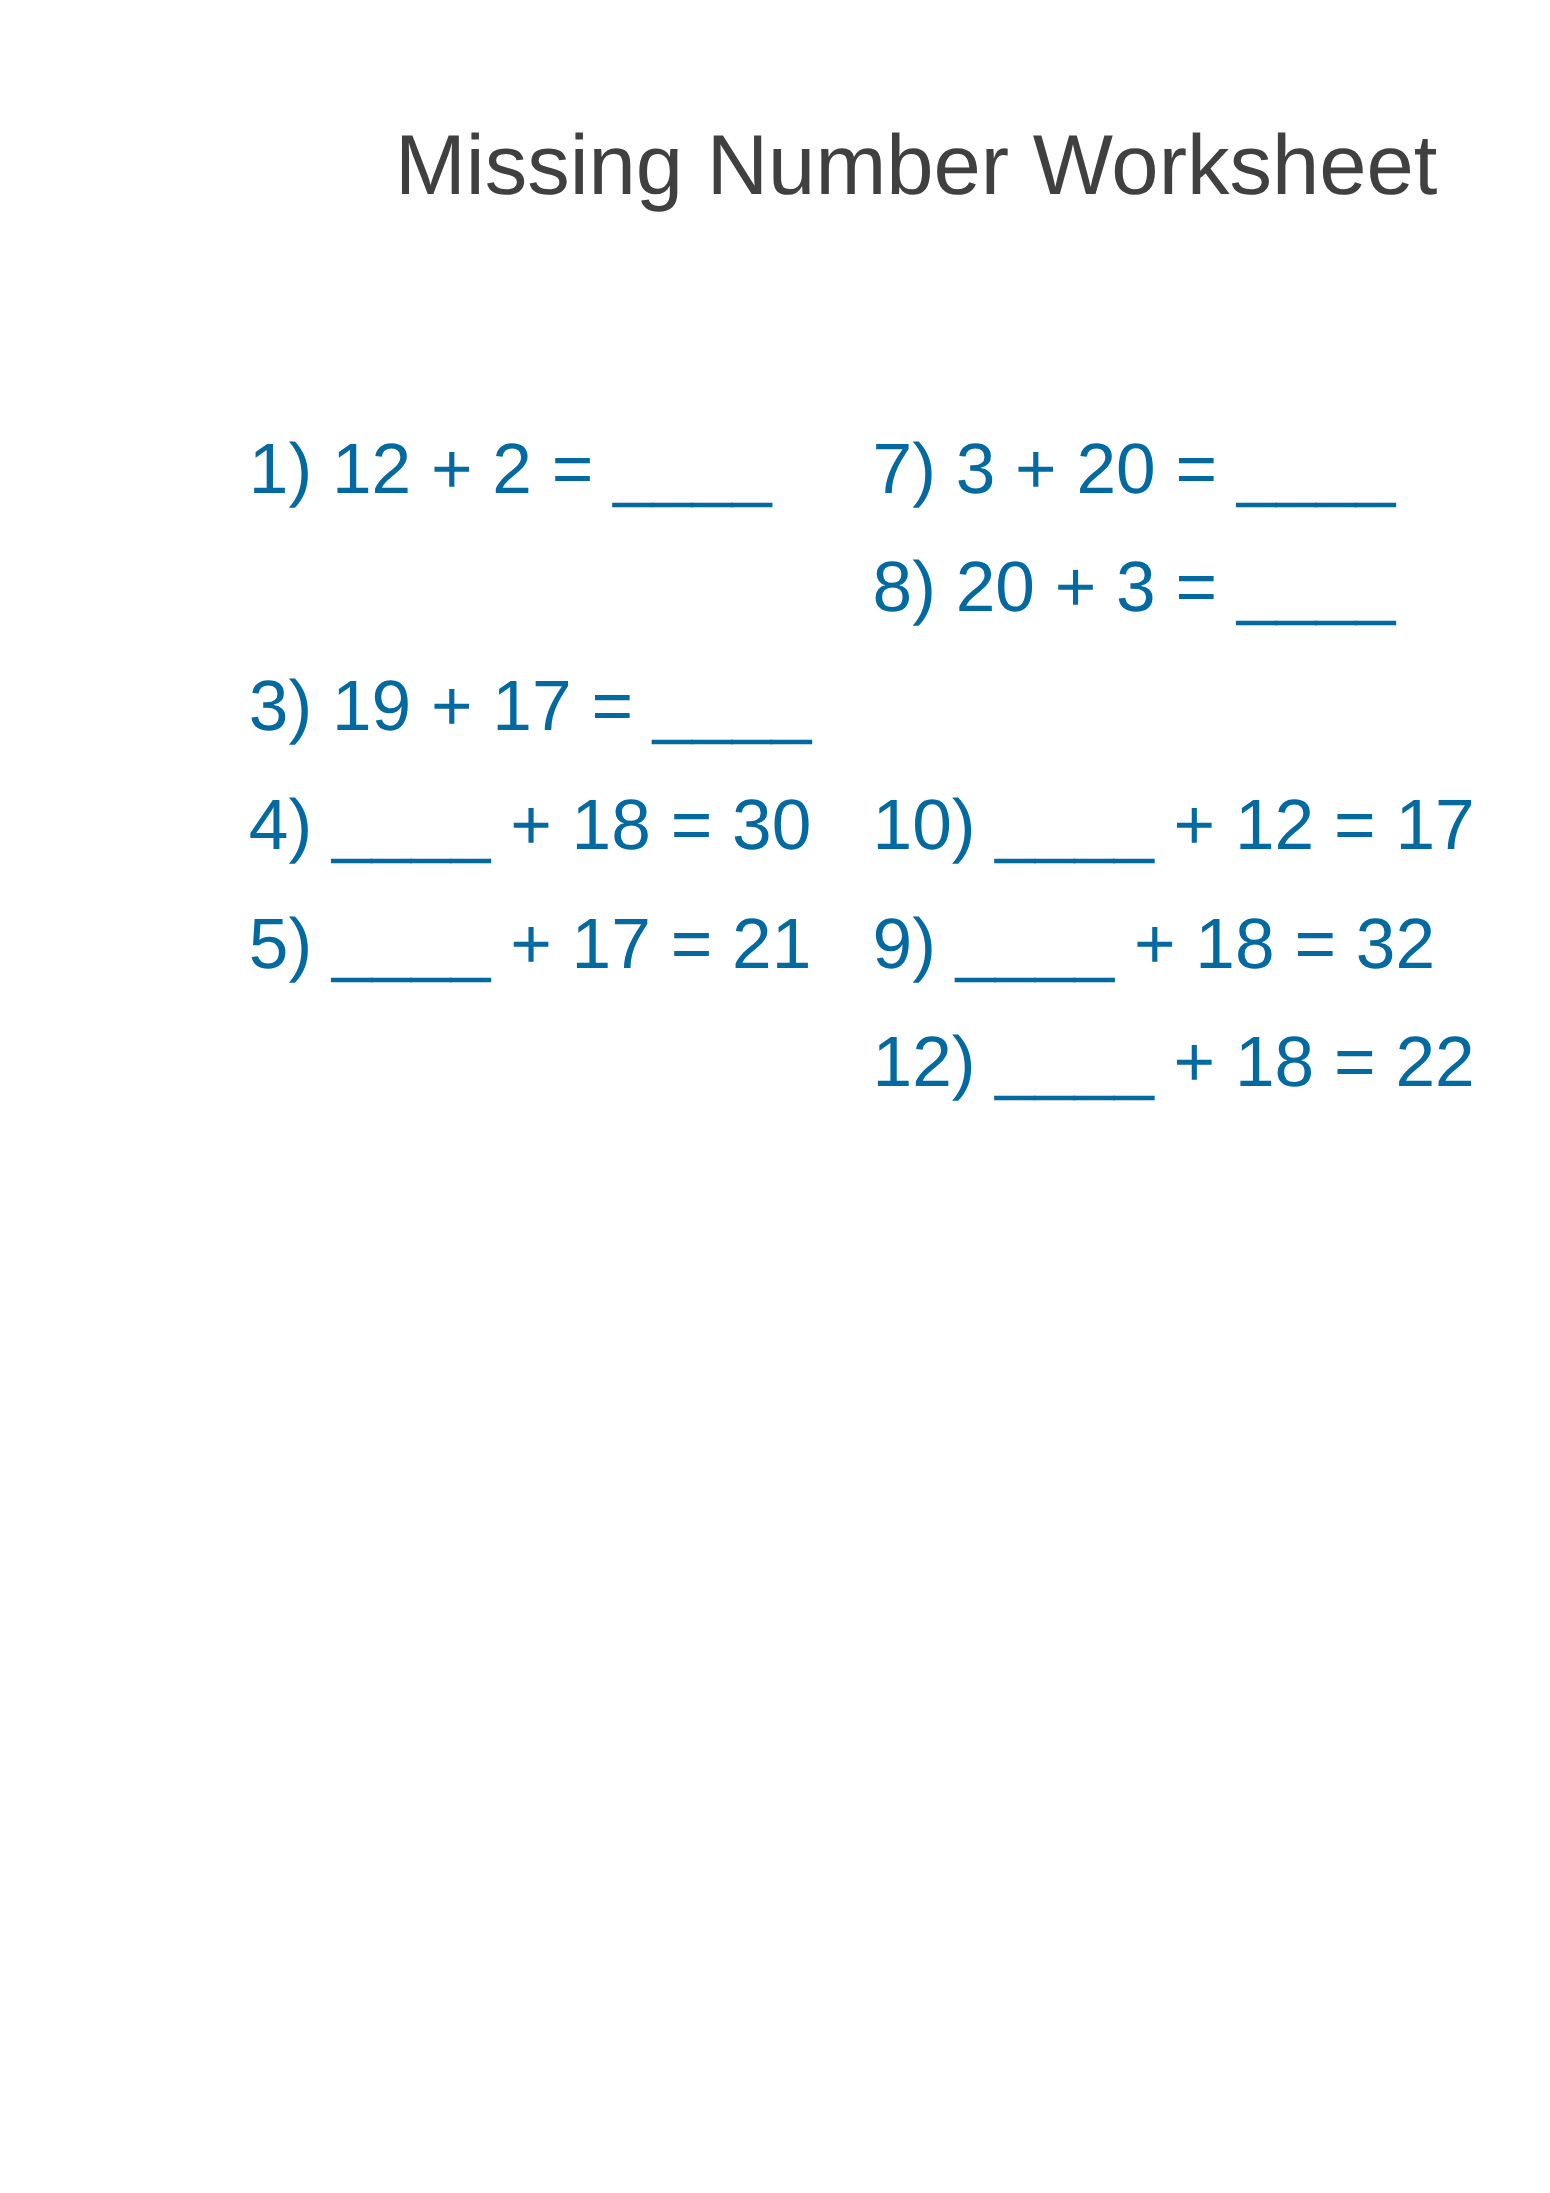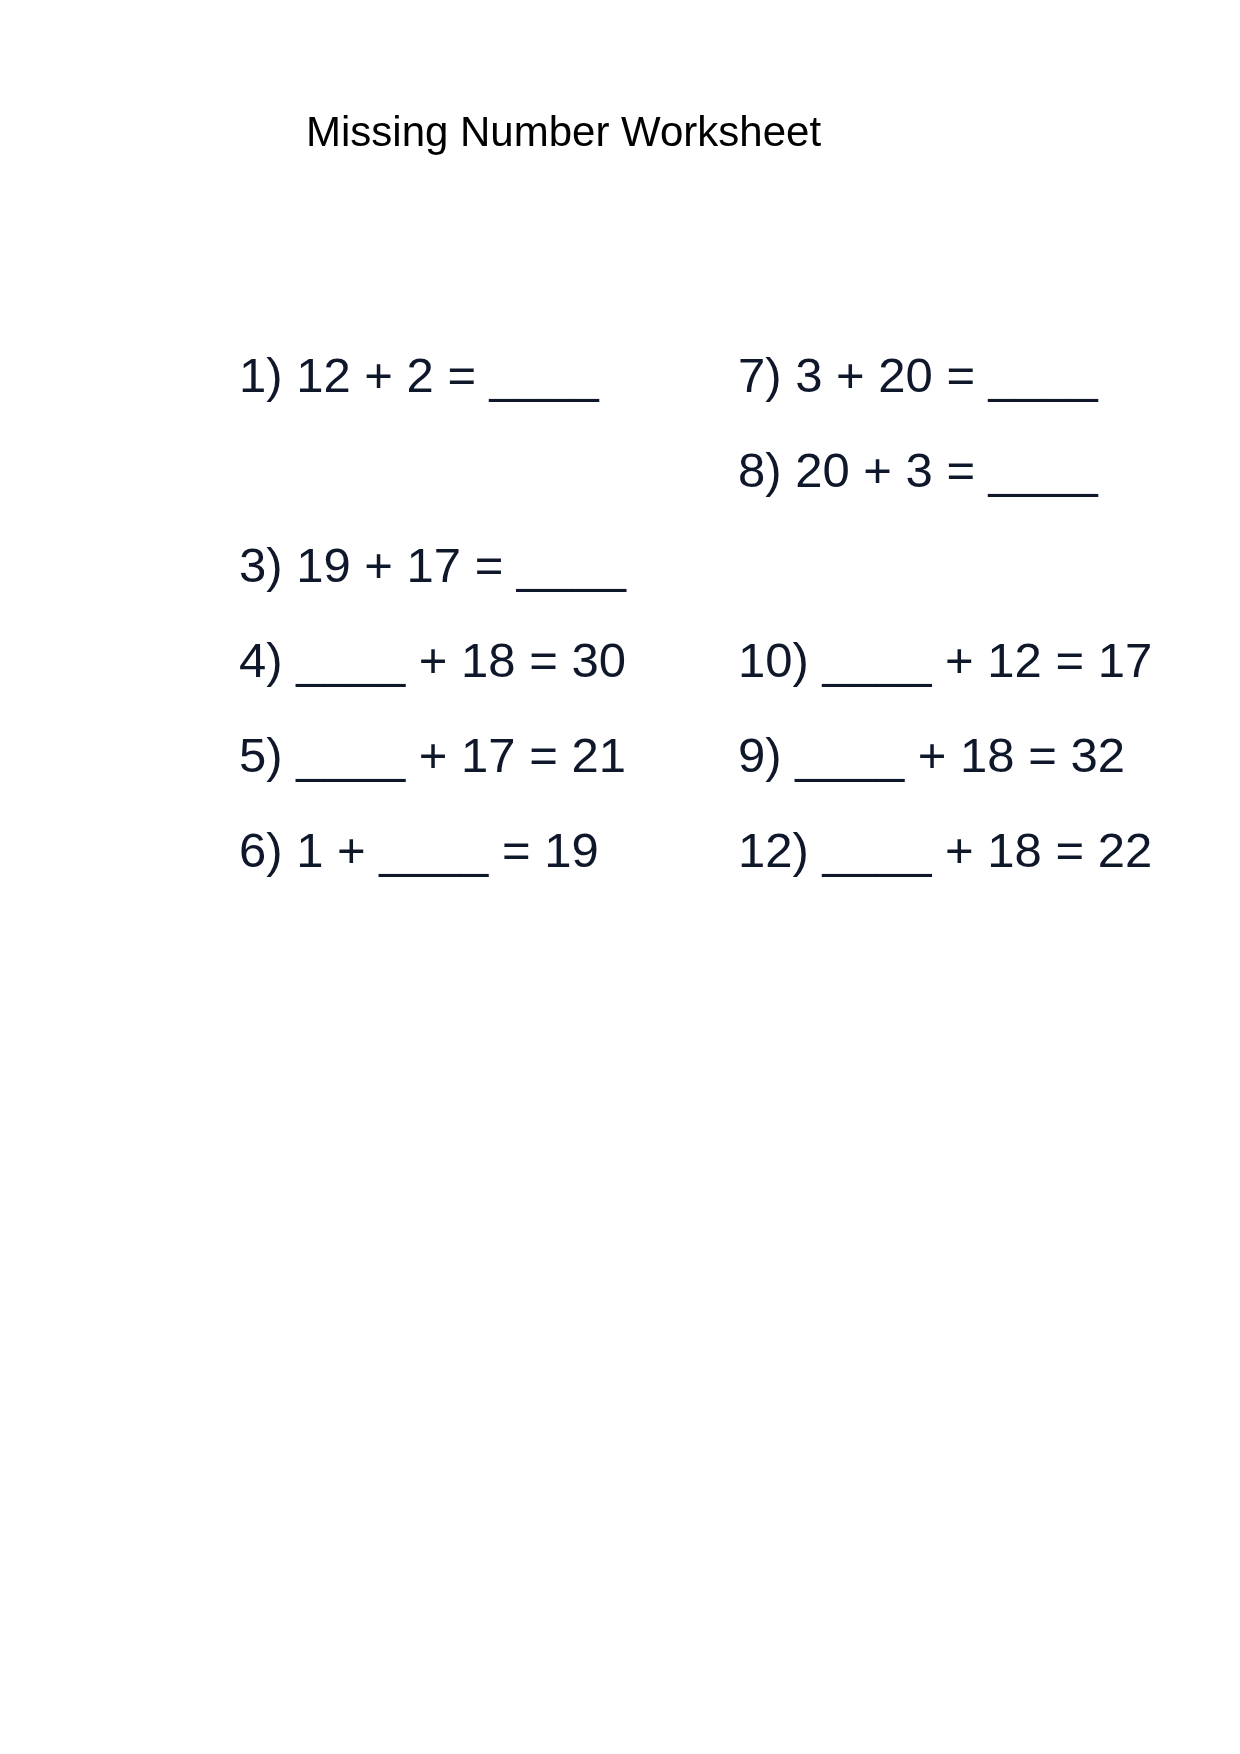--- a/index.html
+++ b/index.html
@@ -17,26 +17,26 @@
     }
     .page {
       position: absolute;
       left: 0; top: 0;
       width: 1240px;
       height: 1754px;
       background: #ffffff;
     }
     .title {
       position: absolute;
-      left: 306px;
+      left: 316px;
       top: 96px;
-      font-size: 42px;
+      font-size: 68px;
       line-height: 72px;
       white-space: nowrap;
-      color: #000000;
+      color: #404040;
       margin: 0;
       font-weight: normal;
     }
     .subtitle {
       position: absolute;
       left: 499px;
       top: 180px;
       font-size: 40px;
       line-height: 48px;
       white-space: nowrap;
@@ -44,25 +44,24 @@
     }
     .problems {
       position: absolute;
       left: 0;
       top: 0;
       width: 1240px;
       height: 1754px;
     }
     .problem {
       position: absolute;
-      font-size: 49px;
+      font-size: 57px;
       line-height: 56px;
       white-space: pre;
-      color: #0f172a;
-      margin-left: 40px;
+      color: #0369a1;
     }
     .col-left { left: 199px; }
     .col-right { left: 698px; }
     .row-1 { top: 347px; }
     .row-2 { top: 442px; }
     .row-3 { top: 537px; }
     .row-4 { top: 632px; }
     .row-5 { top: 727px; }
     .row-6 { top: 822px; }
   </style>
@@ -70,21 +69,20 @@
 <body>
 
 <div class="page">
   <h1 class="title">Missing Number Worksheet</h1>
 
   <div class="problems">
     <div class="problem col-left row-1">1) 12 + 2 = ____</div>
     <div class="problem col-left row-3">3) 19 + 17 = ____</div>
     <div class="problem col-left row-4">4) ____ + 18 = 30</div>
     <div class="problem col-left row-5">5) ____ + 17 = 21</div>
-    <div class="problem col-left row-6">6) 1 + ____ = 19</div>
 
     <div class="problem col-right row-1">7) 3 + 20 = ____</div>
     <div class="problem col-right row-2">8) 20 + 3 = ____</div>
     <div class="problem col-right row-4">10) ____ + 12 = 17</div>
     <div class="problem col-right row-5">9) ____ + 18 = 32</div>
     <div class="problem col-right row-6">12) ____ + 18 = 22</div>
   </div>
 </div>
 
 </body></html>

